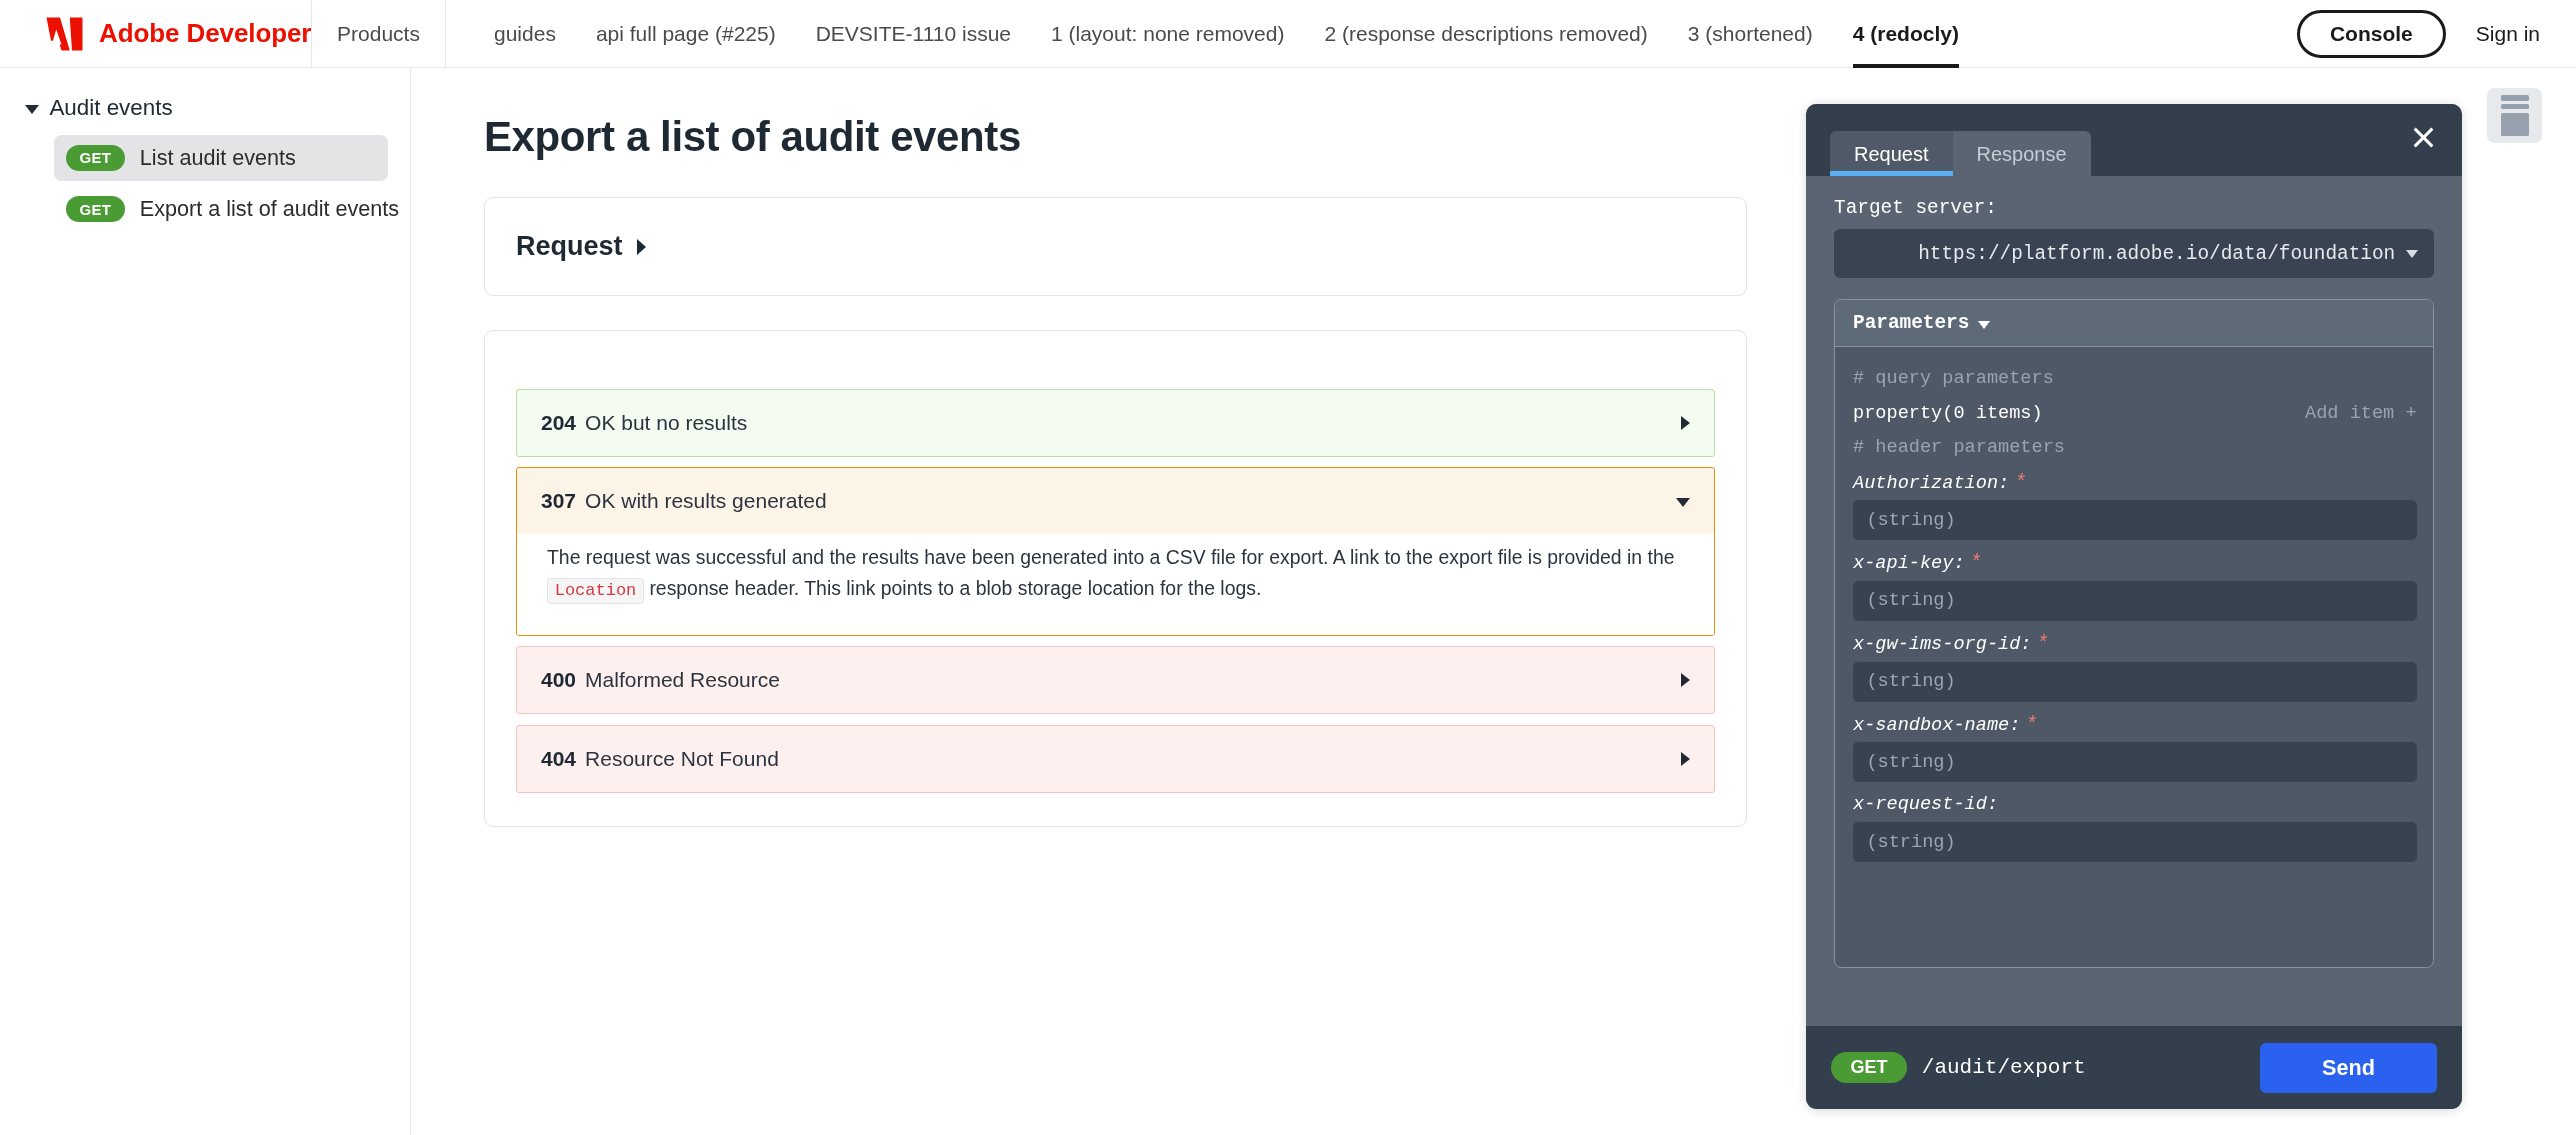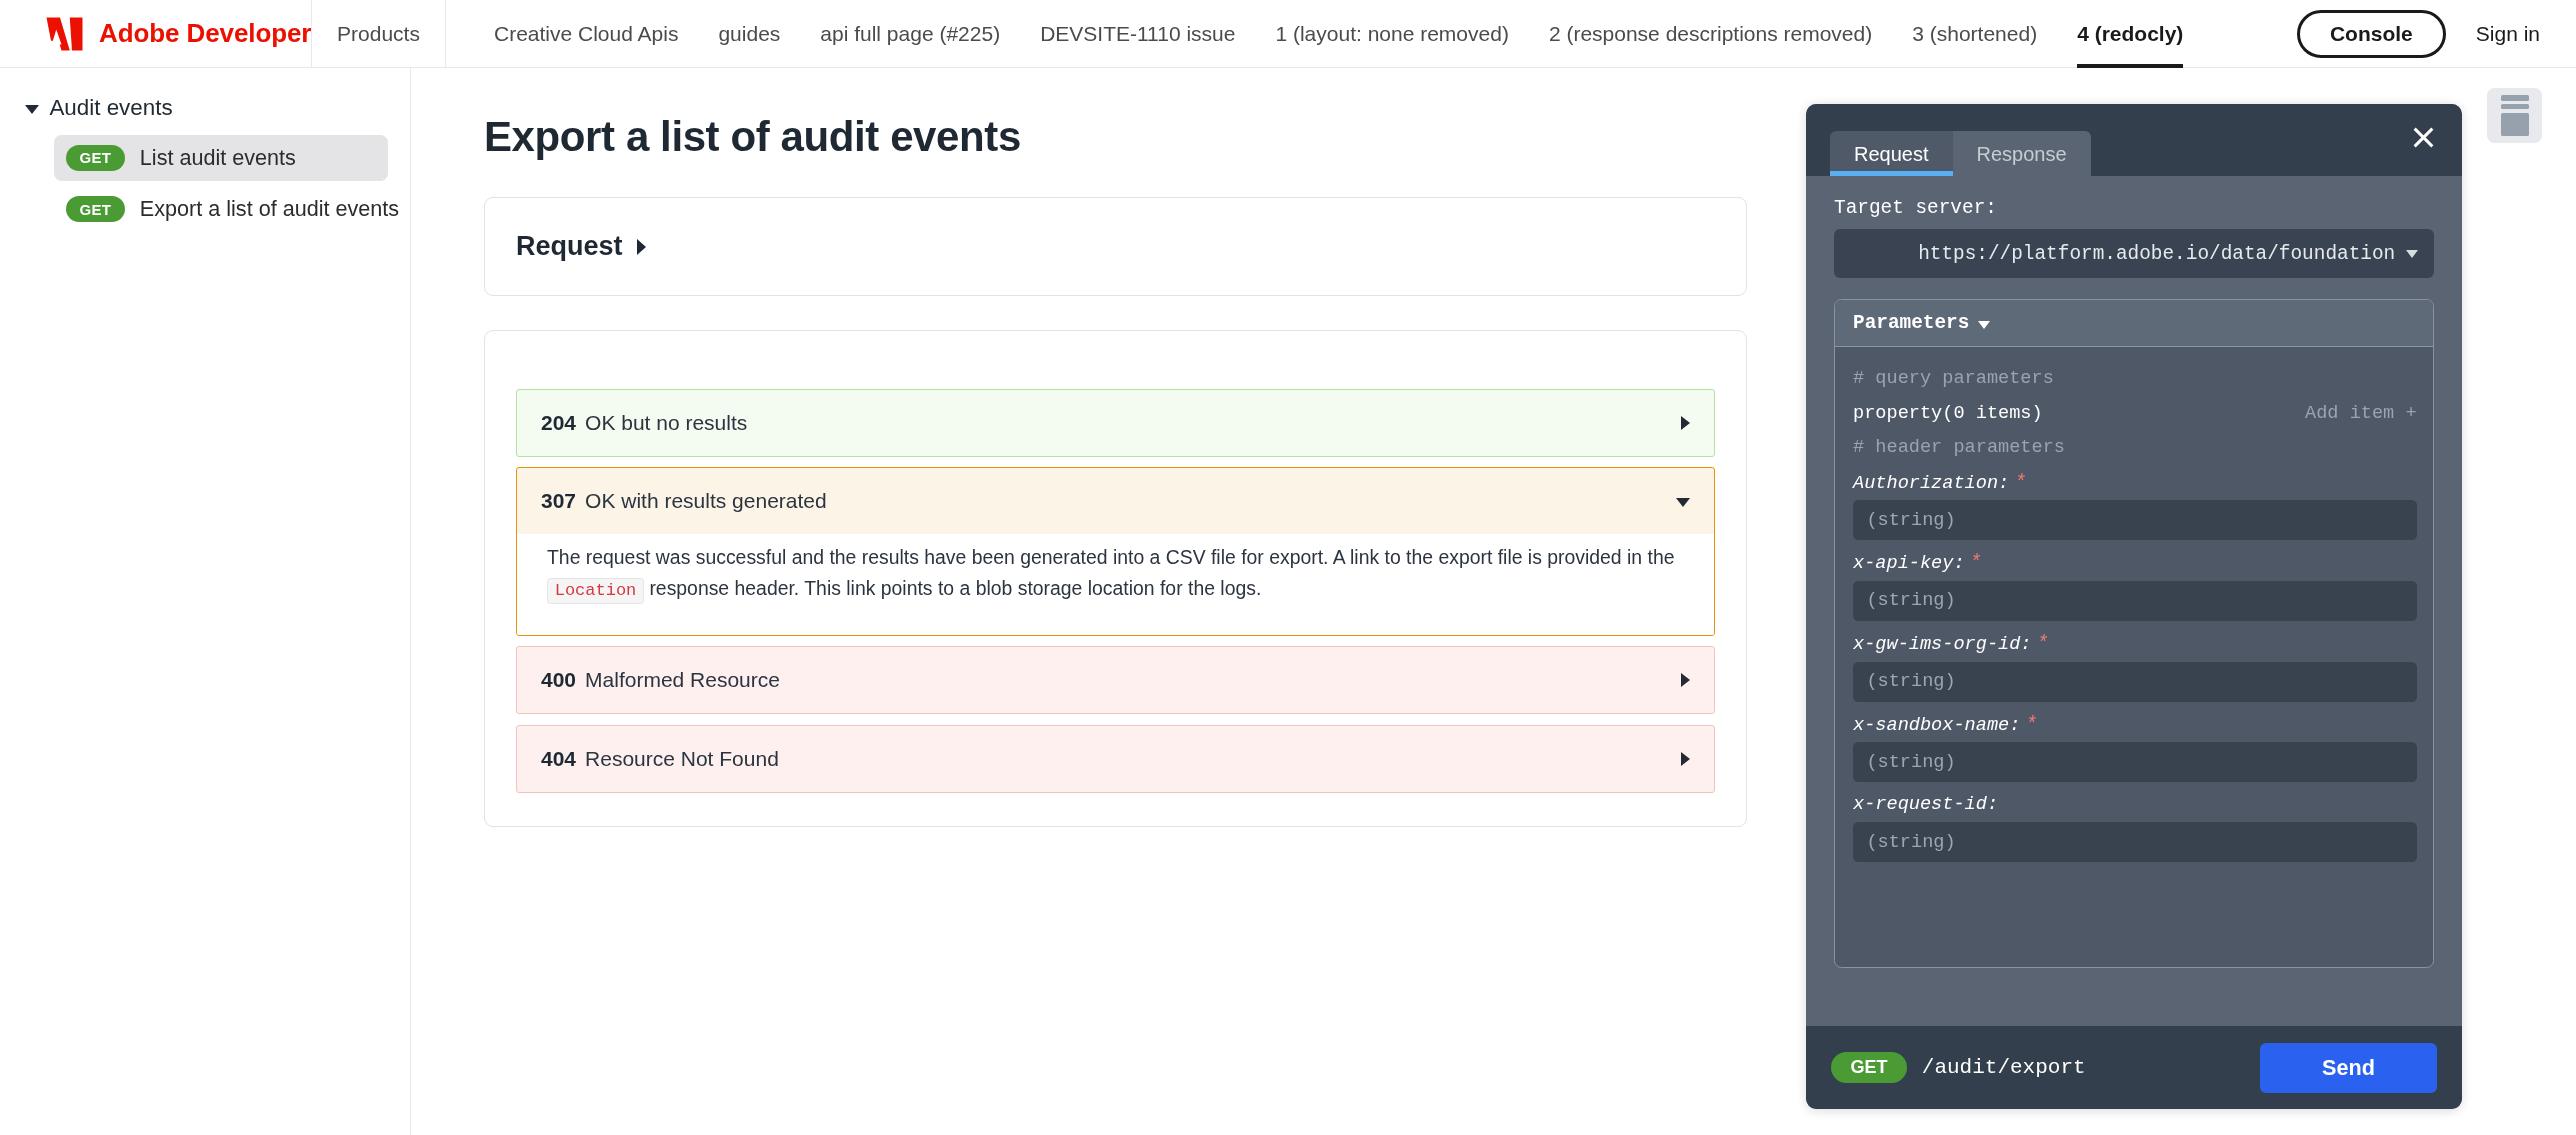--- a/index.html
+++ b/index.html
@@ -338,23 +338,20 @@
     </svg>
     <span class="brand-name">Adobe Developer</span>
   </div>
 
   <div class="nav-products">
     <span>Products</span>
   </div>
 
   <div class="nav-tabs">
     <div class="nav-tab">
-      <span>Creative Cloud Apis</span>
-    </div>
-    <div class="nav-tab">
       <span>guides</span>
     </div>
     <div class="nav-tab">
       <span>api full page (#225)</span>
     </div>
     <div class="nav-tab">
       <span>DEVSITE-1110 issue</span>
     </div>
     <div class="nav-tab">
       <span>1 (layout: none removed)</span>

